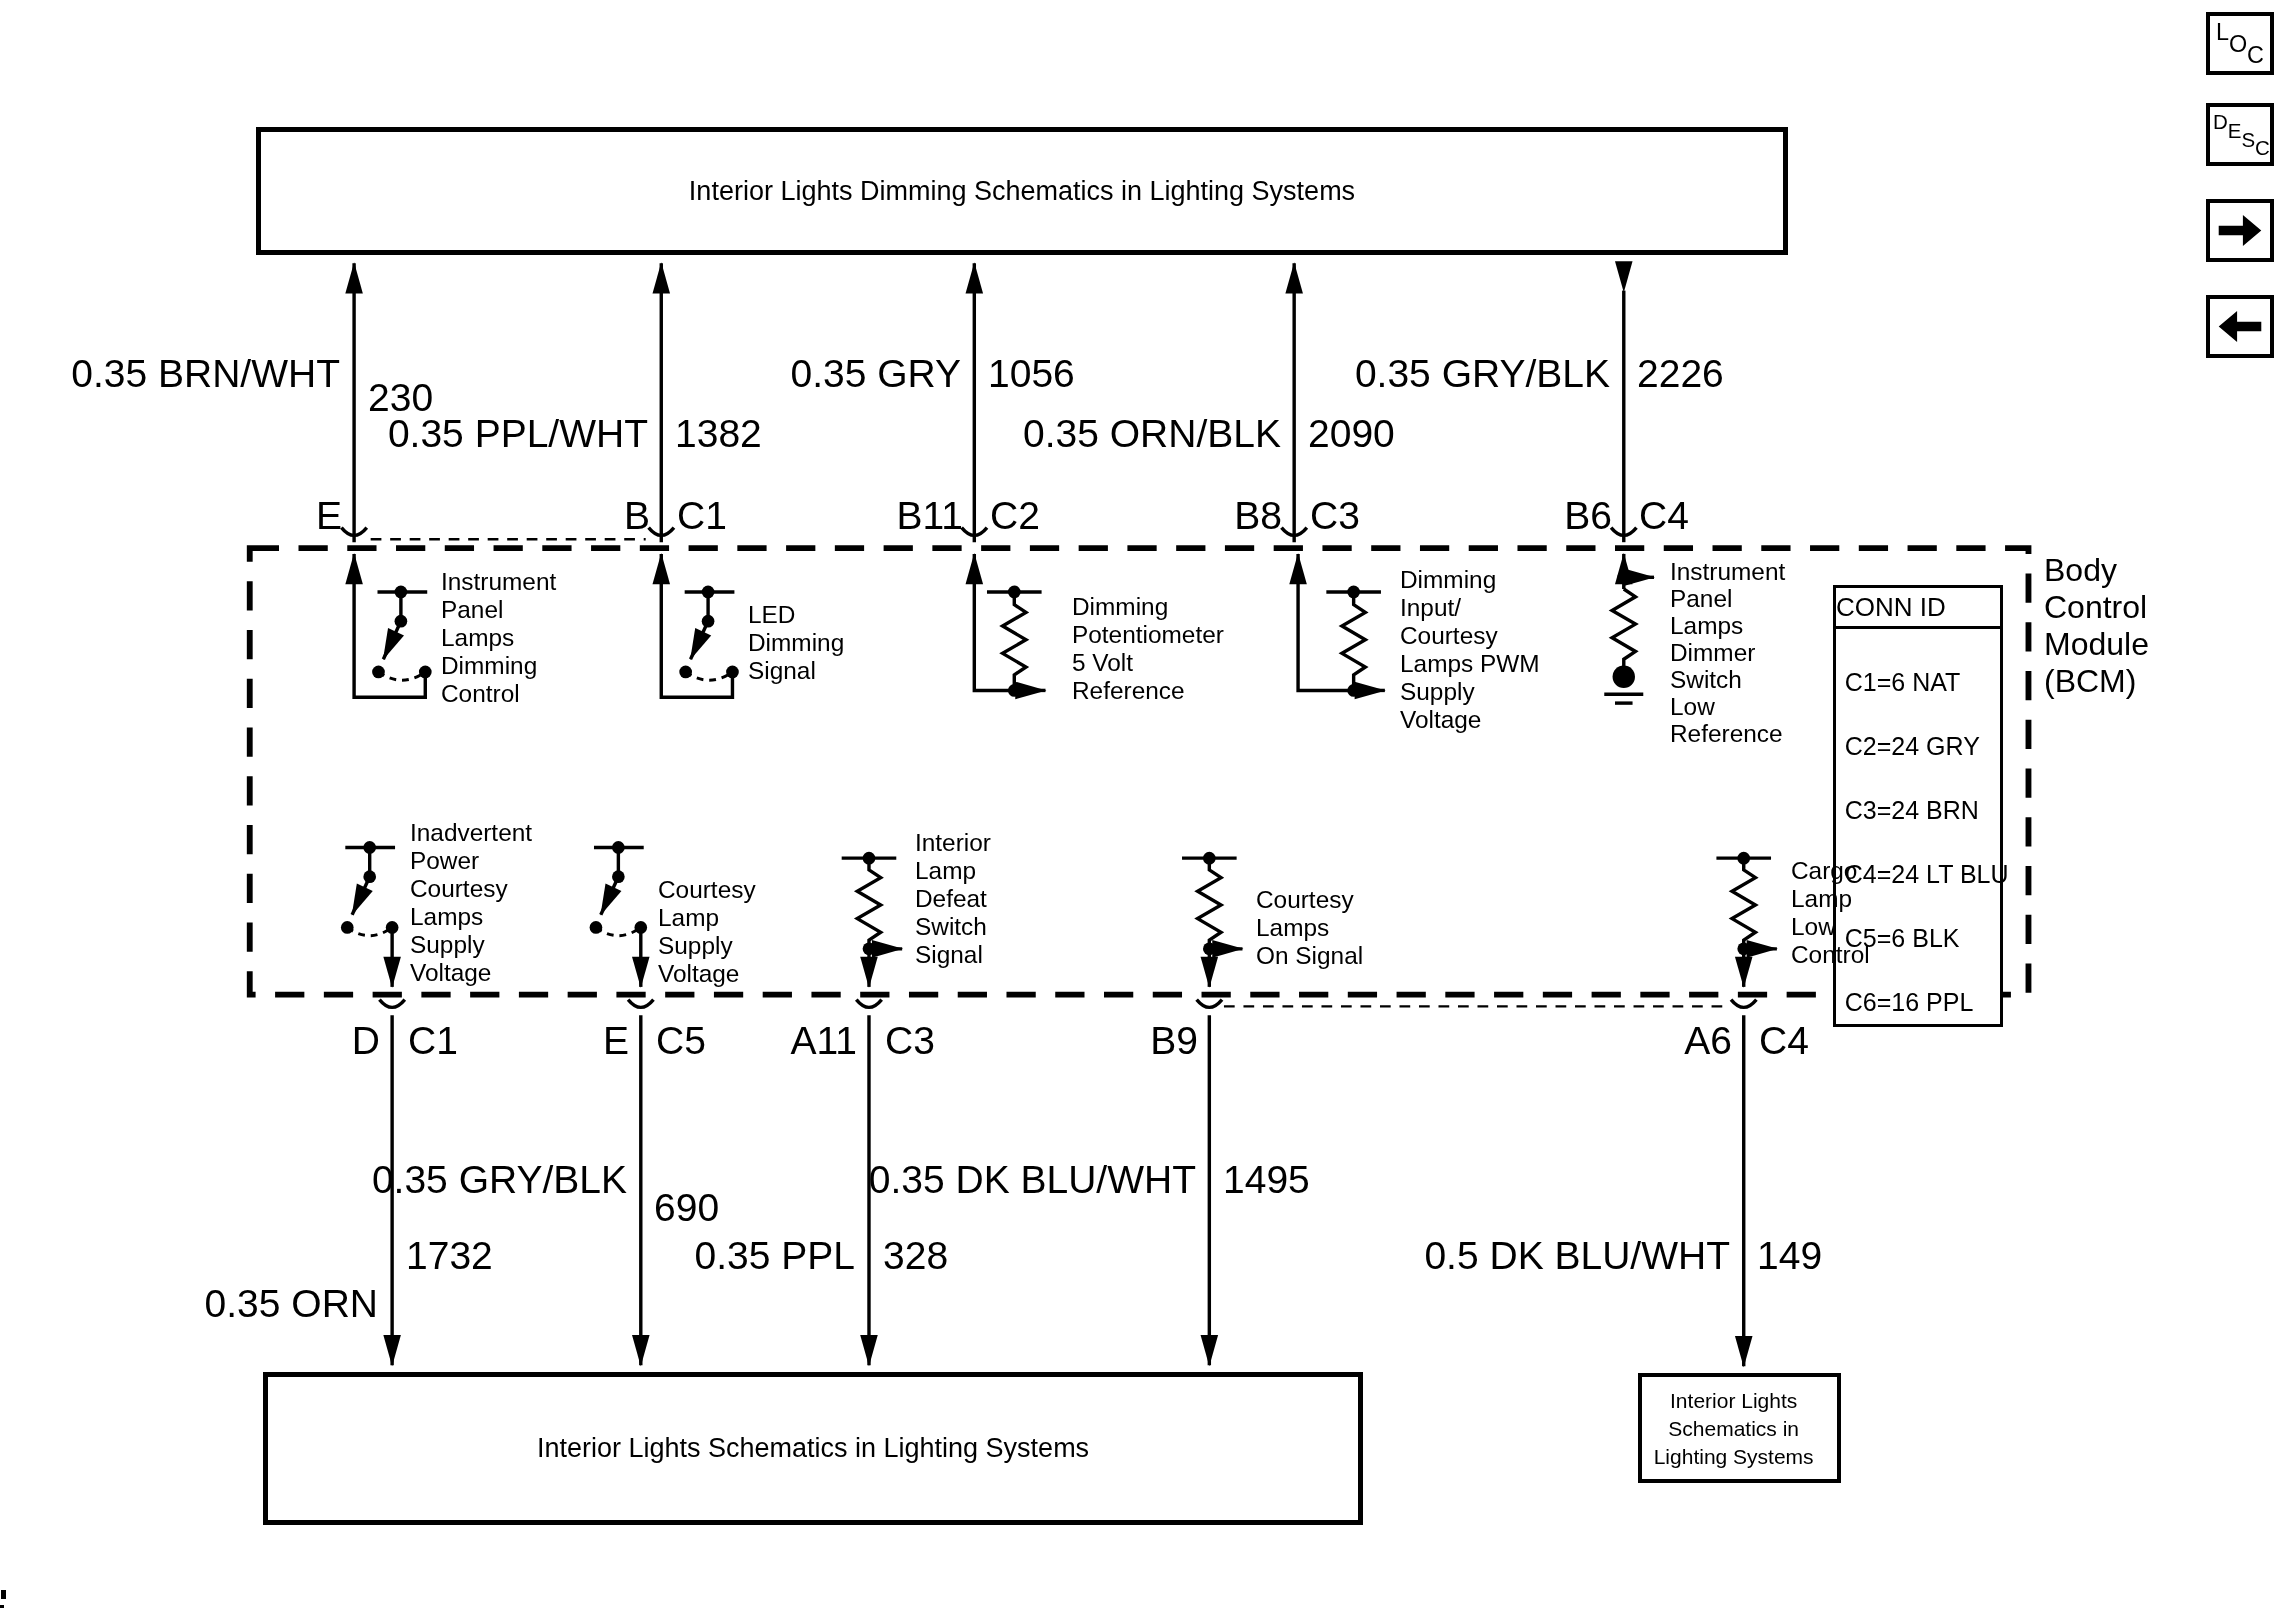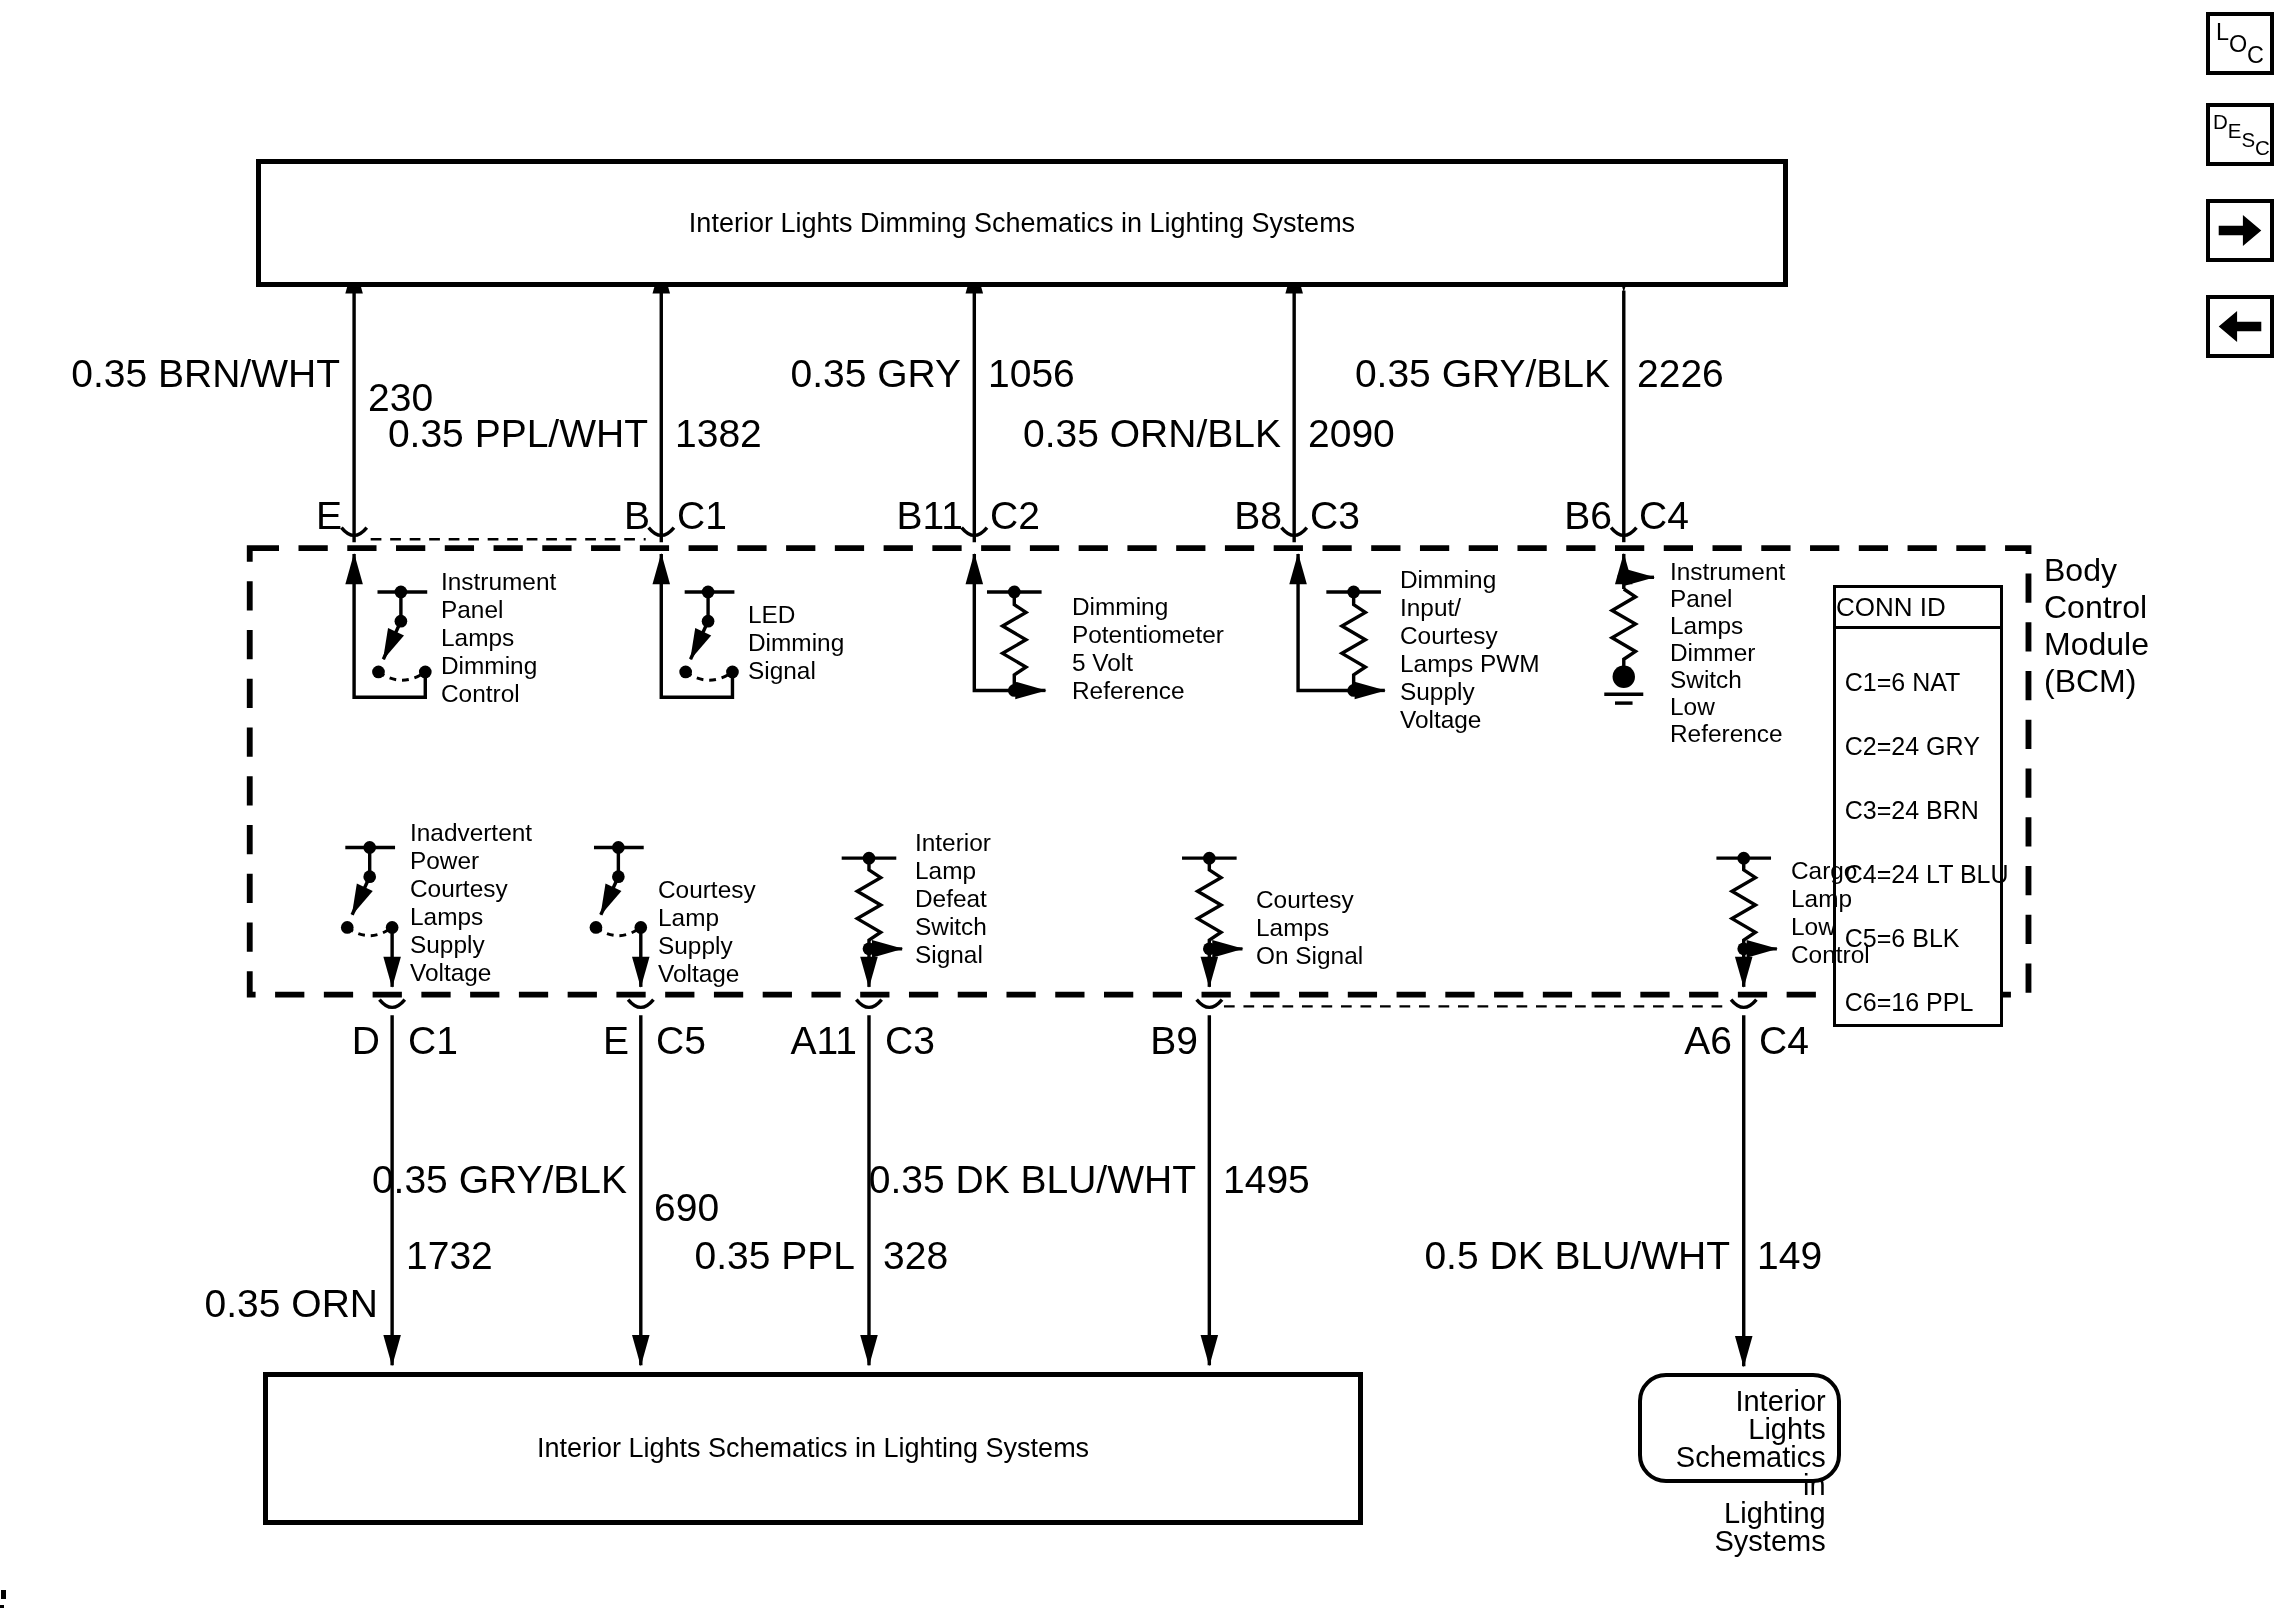--- a/index.html
+++ b/index.html
@@ -8,21 +8,21 @@
     font-family:"Liberation Sans", sans-serif; color:#000; overflow:hidden;
   }
   svg.wires { position:absolute; left:0; top:0; }
   .refbox {
     position:absolute; border:5.9px solid #000; background:#fff;
     display:flex; align-items:center; justify-content:center; text-align:center;
     font-size:27px;
   }
   .refbox.small {
     border-width:4.9px; align-items:flex-start; justify-content:flex-start;
-    text-align:right; padding:9.8px 11.7px; font-size:29px; line-height:28px;border-radius:28px;
+    text-align:center; padding:9.8px 11.7px; font-size:21px; line-height:28px;
   }
   .pre { white-space:pre-line; }
   .lbl { position:absolute; font-size:39px; line-height:41px; white-space:nowrap; }
   .lbl.r { text-align:right; }
   .fn { position:absolute; font-size:24.4px; line-height:28px; white-space:pre-line; }
   .bcmname { position:absolute; left:2044px; top:552px; font-size:32px; line-height:37px; white-space:pre-line; }
   .conn { position:absolute; left:1833px; top:585px; width:164px; border:3.9px solid #000; background:#fff; }
   .conn .hdr { border-bottom:3.9px solid #000; text-align:left; font-size:26px; padding:3.9px 0 2.9px 0; }
   .conn .rows { padding:4.9px 0 6.8px 8.8px; }
   .conn .row { font-size:25px; line-height:32px; white-space:nowrap;margin-top:32px; }
@@ -164,21 +164,21 @@
       <path d="M1775,1025 Q1788,1041 1801,1025"></path>
       <path d="M1255,1032 L 1773,1032" stroke-width="2.5" stroke-dasharray="11 9"></path>
       <line x1="402" y1="1041" x2="402" y2="1400" marker-end="url(#ah)"></line>
       <line x1="657" y1="1041" x2="657" y2="1400" marker-end="url(#ah)"></line>
       <line x1="891" y1="1041" x2="891" y2="1400" marker-end="url(#ah)"></line>
       <line x1="1240" y1="1041" x2="1240" y2="1400" marker-end="url(#ah)"></line>
       <line x1="1788" y1="1041" x2="1788" y2="1401" marker-end="url(#ah)"></line>
     </g>
   </svg>
 
-  <div class="refbox" style="left:256px; top:127px; width:1522px; height:118px;margin-top:32px;">
+  <div class="refbox" style="left:256px; top:127px; width:1522px; height:118px;">
     <span>Interior Lights Dimming Schematics in Lighting Systems</span>
   </div>
 
   <div class="refbox" style="left:263px; top:1372px; width:1090px; height:143px;">
     <span>Interior Lights Schematics in Lighting Systems</span>
   </div>
 
   <div class="refbox small pre" style="left:1638px; top:1373px; width:172px; height:82px;">Interior Lights
 Schematics in
 Lighting Systems</div>

